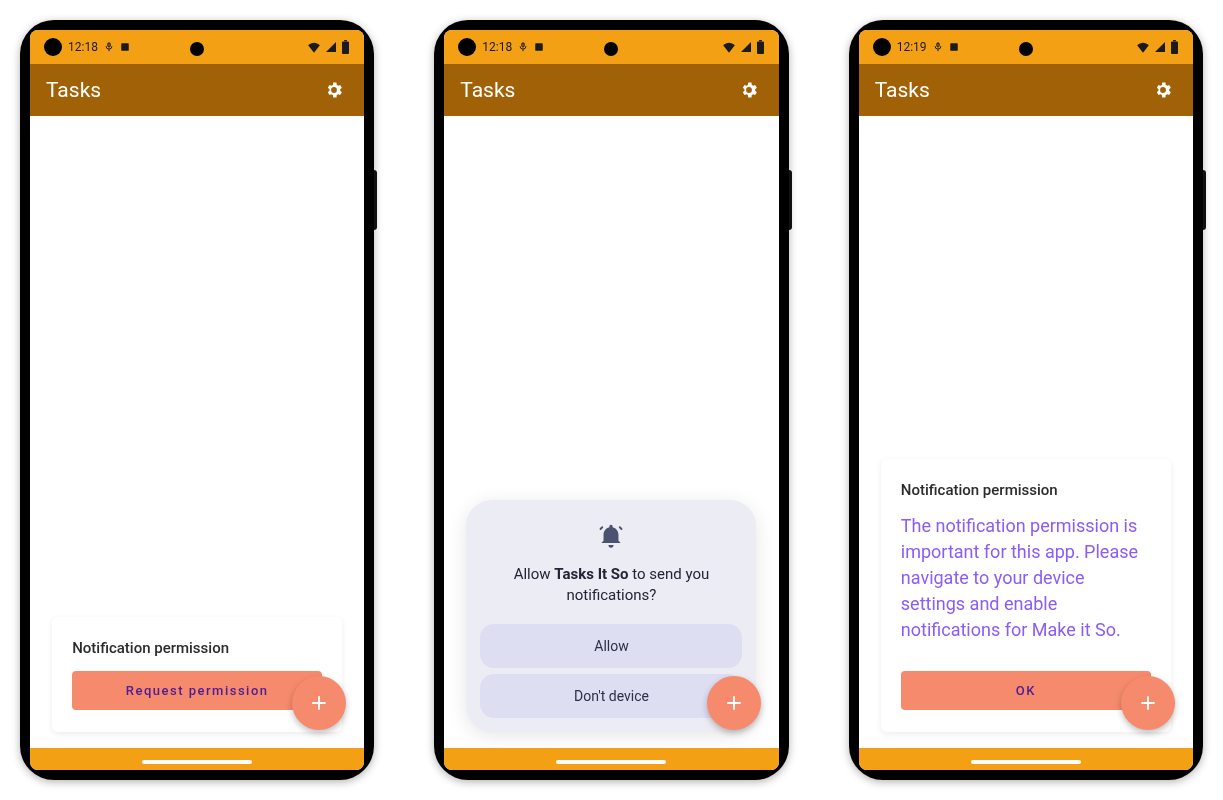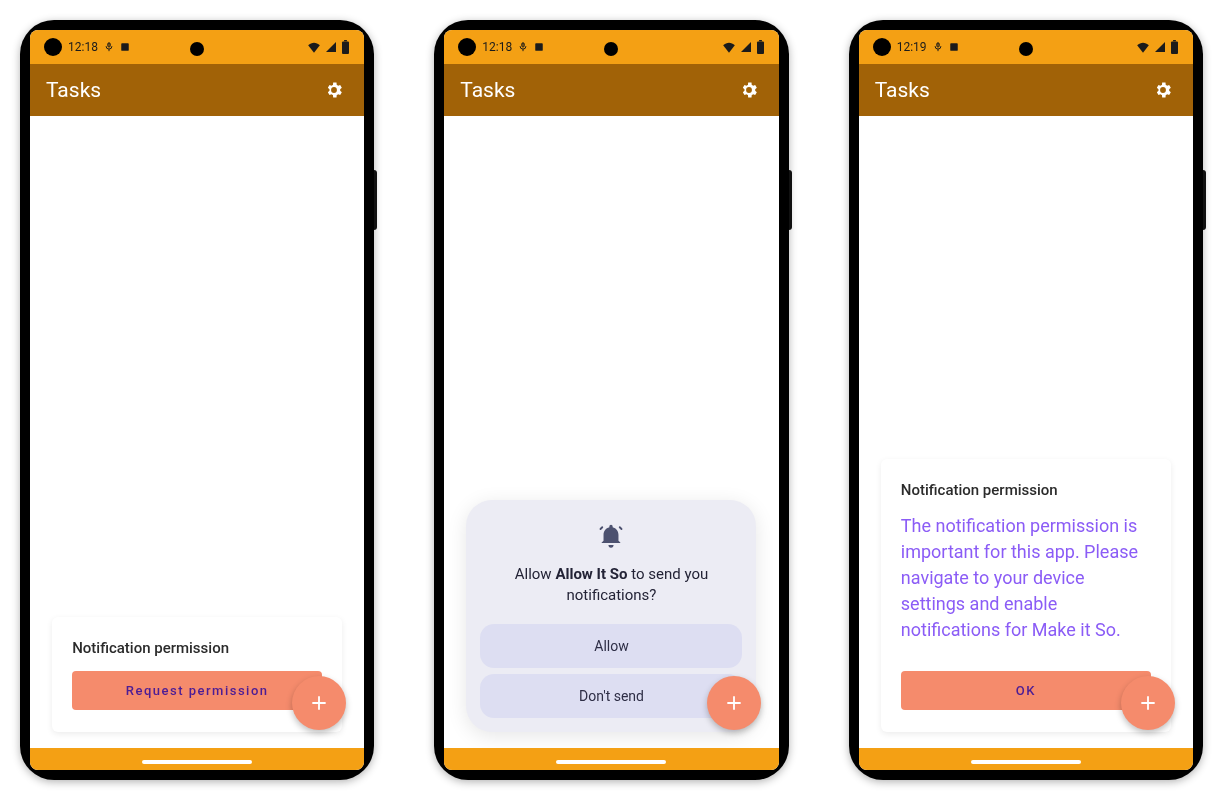--- a/index.html
+++ b/index.html
@@ -354,24 +354,24 @@
     </div>
 
     <div class="content">
       <div class="sys-dialog">
         <svg class="bell" width="28" height="28" viewBox="0 0 24 24" fill="#4C516F">
           <path d="M12 22a2.2 2.2 0 0 0 2.2-2.2H9.8A2.2 2.2 0 0 0 12 22zm6.4-6V11c0-3.2-2-5.9-5-6.6V3.7a1.4 1.4 0 1 0-2.8 0v.7c-3 .7-5 3.4-5 6.6v5L4 17.6V18h16v-.4z"></path>
           <path d="M4.5 4.5 3 6" stroke="#4C516F" stroke-width="1.6" stroke-linecap="round"></path>
           <path d="M19.5 4.5 21 6" stroke="#4C516F" stroke-width="1.6" stroke-linecap="round"></path>
         </svg>
         <div class="msg">
-          <span>Allow </span><span class="app-name-bold">Allow It So</span><span> to send you notifications?</span>
+          <span>Allow </span><span class="app-name-bold">Tasks It So</span><span> to send you notifications?</span>
         </div>
         <div class="sys-btn">Allow</div>
-        <div class="sys-btn">Don't send</div>
+        <div class="sys-btn">Don't device</div>
       </div>
       <div class="fab">
         <svg width="20" height="20" viewBox="0 0 24 24" fill="none" stroke="#fff" stroke-width="2.2">
             <path d="M12 4v16M4 12h16"></path>
           </svg>
       </div>
     </div>
 
     <div class="navbar">
       <div class="nav-handle"></div>

